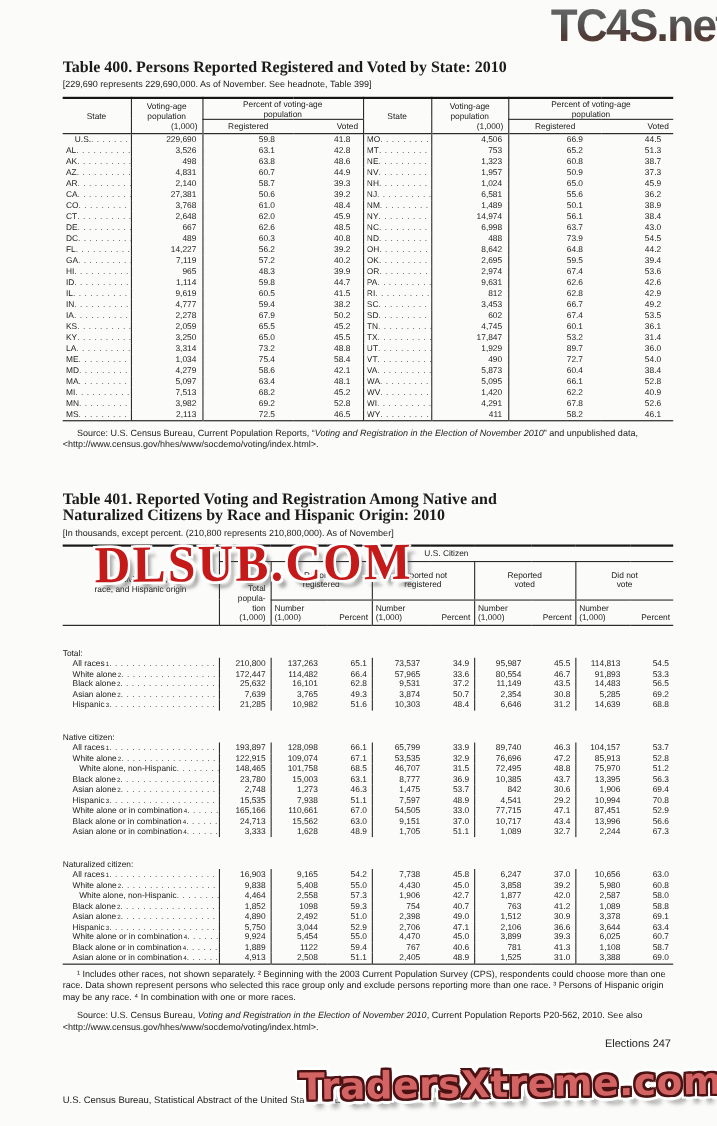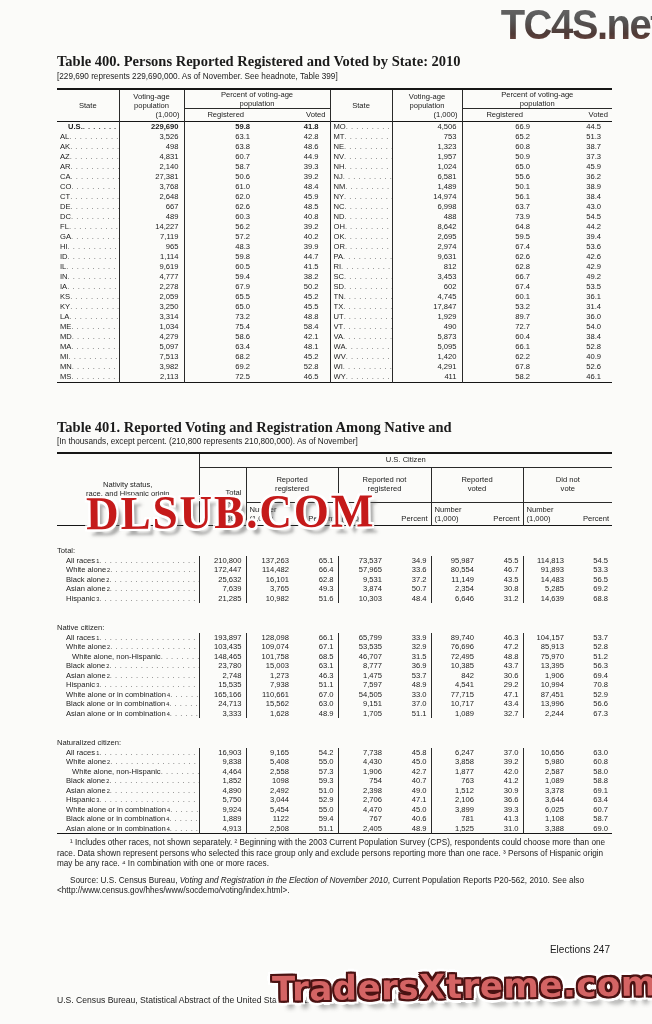--- a/index.html
+++ b/index.html
@@ -16,21 +16,21 @@
 
   
   table{border-collapse:collapse;table-layout:fixed;width:555px;margin-top:6px;
         border-top:2px solid #161616;border-bottom:1.6px solid #161616;}
   th,td{padding:0;font-weight:normal;font-size:7.6px;vertical-align:middle;overflow:hidden;}
   thead{border-bottom:1.1px solid #161616;}
   .bl{border-left:1px solid #2a2a2a;}
   .bb{border-bottom:1px solid #2a2a2a;}
   .center{}
   .pre{white-space:pre-line;}
-  .bold{font-weight:bold;}
+  .bold{font-weight:normal;}
   sup{font-size:5.6px;vertical-align:super;line-height:0;margin-left:1px;}
 
   
   .stubwrap{display:flex;align-items:baseline;overflow:hidden;}
   .lbl{white-space:nowrap;}
   .dots{flex:1;overflow:hidden;white-space:nowrap;color:#555;}
   .dots::after{content:" . . . . . . . . . . . . . . . . . . . . . . . . . . . . . . .";letter-spacing:.5px;}
 
   
   #t400 thead th{line-height:9px;}
@@ -648,22 +648,23 @@
                 <span class="dots"></span>
               </div>
             </td>
             <td class="num bl pop">411</td>
             <td class="num bl reg">58.2</td>
             <td class="num vot">46.1</td>
           </tr>
         </tbody>
     </table>
 
-
-    <h1 class="tbl-title" style="margin-top:37px;"><span>Table 401. Reported Voting and Registration Among Native and</span><br></h1>
+    <p class="source"><span>Source: U.S. Census Bureau, Current Population Reports, “</span><span class="src-italic">Voting and Registration in the Election of November 2010</span><span>” and unpublished data, &lt;http://www.census.gov/hhes/www/socdemo/voting/index.html&gt;.</span></p>
+
+    <h1 class="tbl-title" style="margin-top:37px;"><span>Table 401. Reported Voting and Registration Among Native and</span><br><span>Naturalized Citizens by Race and Hispanic Origin: 2010</span></h1>
     <p class="headnote">[In thousands, except percent. (210,800 represents 210,800,000). As of November]</p>
 
     <table id="t401" style="margin-top:5px">
       <colgroup>
         <col style="width:142px">
           <col style="width:47px">
         <col style="width:52px">
           <col style="width:40px">
         <col style="width:53px">
           <col style="width:40px">
@@ -823,21 +824,21 @@
             <td class="pct">53.7</td>
           </tr>
           <tr>
             <td class="stub ind1">
               <div class="stubwrap">
                 <span class="lbl">White alone</span>
                 <sup>2</sup>
                 <span class="dots"></span>
               </div>
             </td>
-            <td class="num total bl">103,435</td>
+            <td class="num total bl">122,915</td>
             <td class="num bl">109,074</td>
             <td class="pct">67.1</td>
             <td class="num bl">53,535</td>
             <td class="pct">32.9</td>
             <td class="num bl">76,696</td>
             <td class="pct">47.2</td>
             <td class="num bl">85,913</td>
             <td class="pct">52.8</td>
           </tr>
           <tr>

